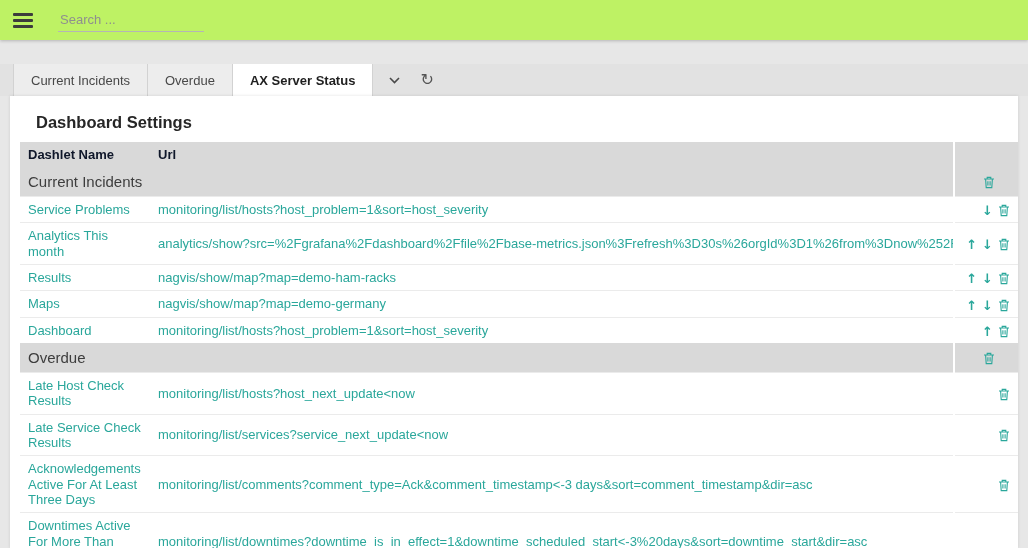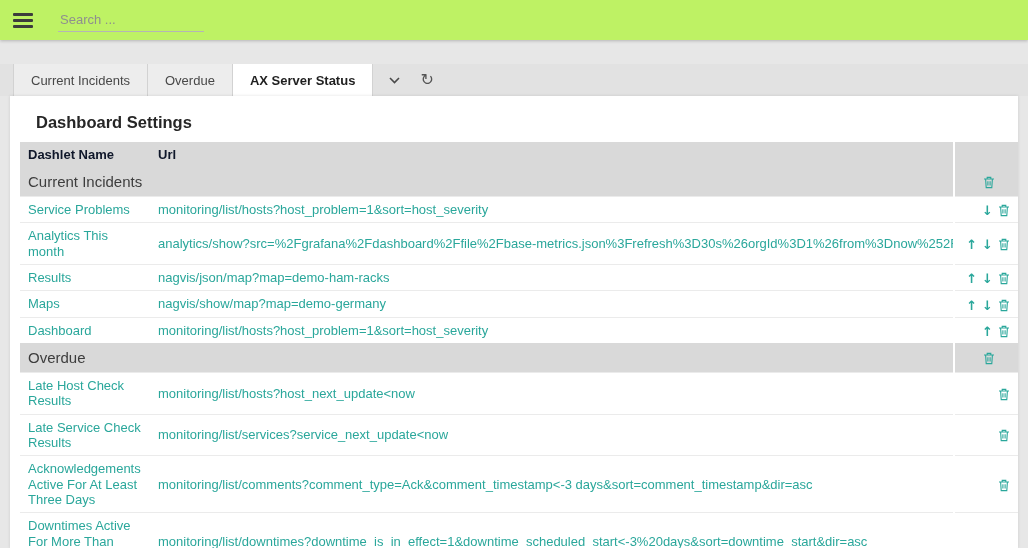--- a/index.html
+++ b/index.html
@@ -109,21 +109,21 @@
         </tr>
         <tr class="dashlet-row">
           <td class="name-cell">Analytics This month</td>
           <td class="url-cell">analytics/show?src=%2Fgrafana%2Fdashboard%2Ffile%2Fbase-metrics.json%3Frefresh%3D30s%26orgId%3D1%26from%3Dnow%252FM%26to%3...</td>
           <td class="actions"><span class="icon-btn arrow">↑</span><span class="icon-btn arrow">↓</span><span class="icon-btn"><svg width="12" height="13" viewBox="0 0 12 13">
                 <path d="M1 3h10M4.2 3V1.4h3.6V3M2.6 3l.6 8.6h5.6L9.4 3M4.9 5.2v4.4M7.1 5.2v4.4" fill="none" stroke="currentColor" stroke-width="1.1"></path>
               </svg></span></td>
         </tr>
         <tr class="dashlet-row">
           <td class="name-cell">Results</td>
-          <td class="url-cell">nagvis/json/map?map=demo-ham-racks</td>
+          <td class="url-cell">nagvis/show/map?map=demo-ham-racks</td>
           <td class="actions"><span class="icon-btn arrow">↑</span><span class="icon-btn arrow">↓</span><span class="icon-btn"><svg width="12" height="13" viewBox="0 0 12 13">
                 <path d="M1 3h10M4.2 3V1.4h3.6V3M2.6 3l.6 8.6h5.6L9.4 3M4.9 5.2v4.4M7.1 5.2v4.4" fill="none" stroke="currentColor" stroke-width="1.1"></path>
               </svg></span></td>
         </tr>
         <tr class="dashlet-row">
           <td class="name-cell">Maps</td>
           <td class="url-cell">nagvis/show/map?map=demo-germany</td>
           <td class="actions"><span class="icon-btn arrow">↑</span><span class="icon-btn arrow">↓</span><span class="icon-btn"><svg width="12" height="13" viewBox="0 0 12 13">
                 <path d="M1 3h10M4.2 3V1.4h3.6V3M2.6 3l.6 8.6h5.6L9.4 3M4.9 5.2v4.4M7.1 5.2v4.4" fill="none" stroke="currentColor" stroke-width="1.1"></path>
               </svg></span></td>

